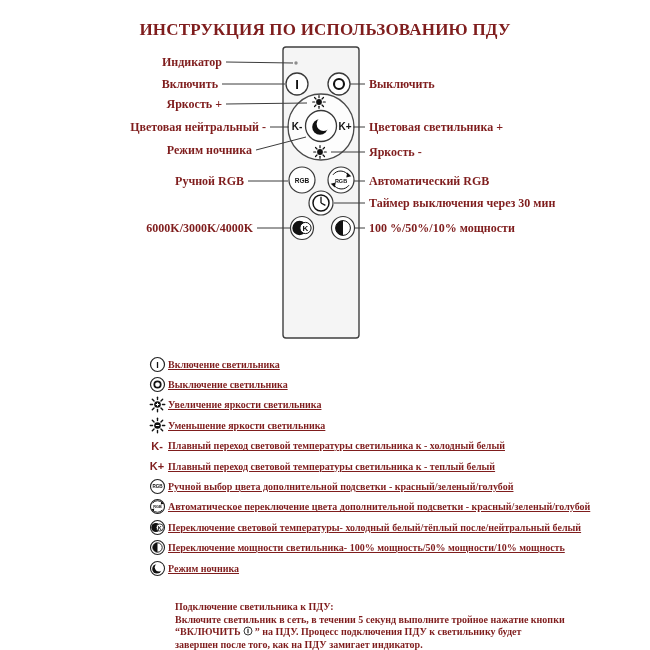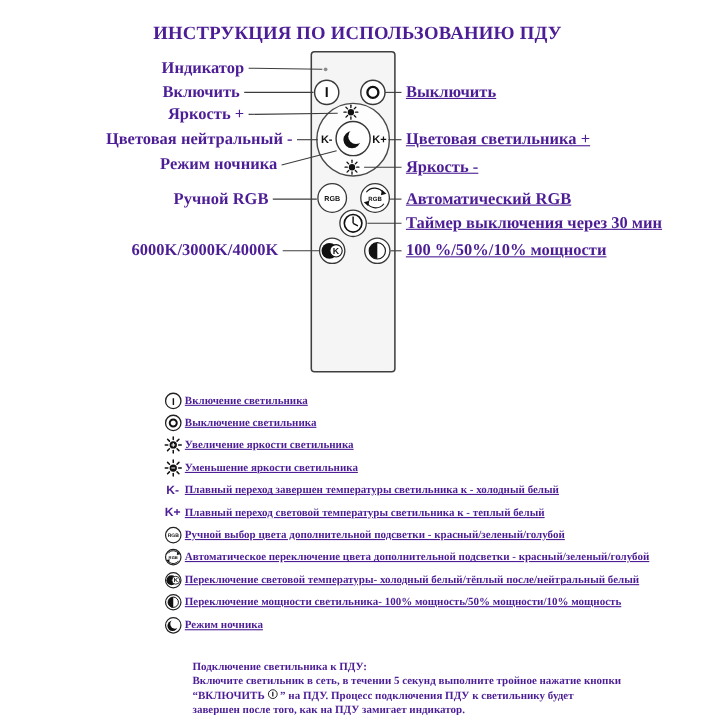--- a/index.html
+++ b/index.html
@@ -1,23 +1,23 @@
 <!DOCTYPE html>
 <html><head>
 <meta charset="utf-8">
 <style>
   html,body{margin:0;padding:0;background:#fff;}
   .page{position:relative;width:650px;height:650px;background:#fff;overflow:hidden;
-        font-family:"Liberation Serif", serif;color:#4c1d95;}
+        font-family:"Liberation Serif", serif;color:#7f1d1d;}
   .title{position:absolute;top:20px;left:0;width:650px;text-align:center;
          font-size:17px;font-weight:bold;letter-spacing:.2px;}
   svg.diagram{position:absolute;left:0;top:0;}
-  .lbl{position:absolute;font-size:15px;font-weight:bold;white-space:nowrap;line-height:16px;}
+  .lbl{position:absolute;font-size:12px;font-weight:bold;white-space:nowrap;line-height:16px;}
   .lbl-l{text-align:right;}
-  .lbl-r{text-align:right;text-decoration:underline;}
+  .lbl-r{text-align:right;}
   .legend{position:absolute;left:146px;top:354px;width:490px;}
   .legend-row{height:20.4px;display:flex;align-items:center;}
   .legend-icon{width:22px;display:flex;justify-content:center;align-items:center;flex:0 0 22px;}
   .legend-text{margin-left:0;font-size:10px;font-weight:bold;white-space:nowrap;text-decoration:underline;}
   .kglyph{font-family:"Liberation Sans", sans-serif;font-size:11px;font-weight:bold;}
   .pairing{position:absolute;left:175px;top:601px;width:420px;font-size:10px;
            font-weight:bold;line-height:12.6px;}
   .pairing div{white-space:nowrap;}
   .inline-icon svg{vertical-align:-1px;margin:0 2px;}
 </style>
@@ -192,21 +192,21 @@
         <line x1="-1.7" y1="0" x2="1.7" y2="0" stroke="#fff" stroke-width="1"></line>
           </svg>
       </span>
       <span class="legend-text">Уменьшение яркости светильника</span>
     </div>
 
     <div class="legend-row">
       <span class="legend-icon">
         <span class="kglyph">K-</span>
       </span>
-      <span class="legend-text">Плавный переход завершен температуры светильника к - холодный белый</span>
+      <span class="legend-text">Плавный переход световой температуры светильника к - холодный белый</span>
     </div>
 
     <div class="legend-row">
       <span class="legend-icon">
         <span class="kglyph">K+</span>
       </span>
       <span class="legend-text">Плавный переход световой температуры светильника к - теплый белый</span>
     </div>
 
     <div class="legend-row">

